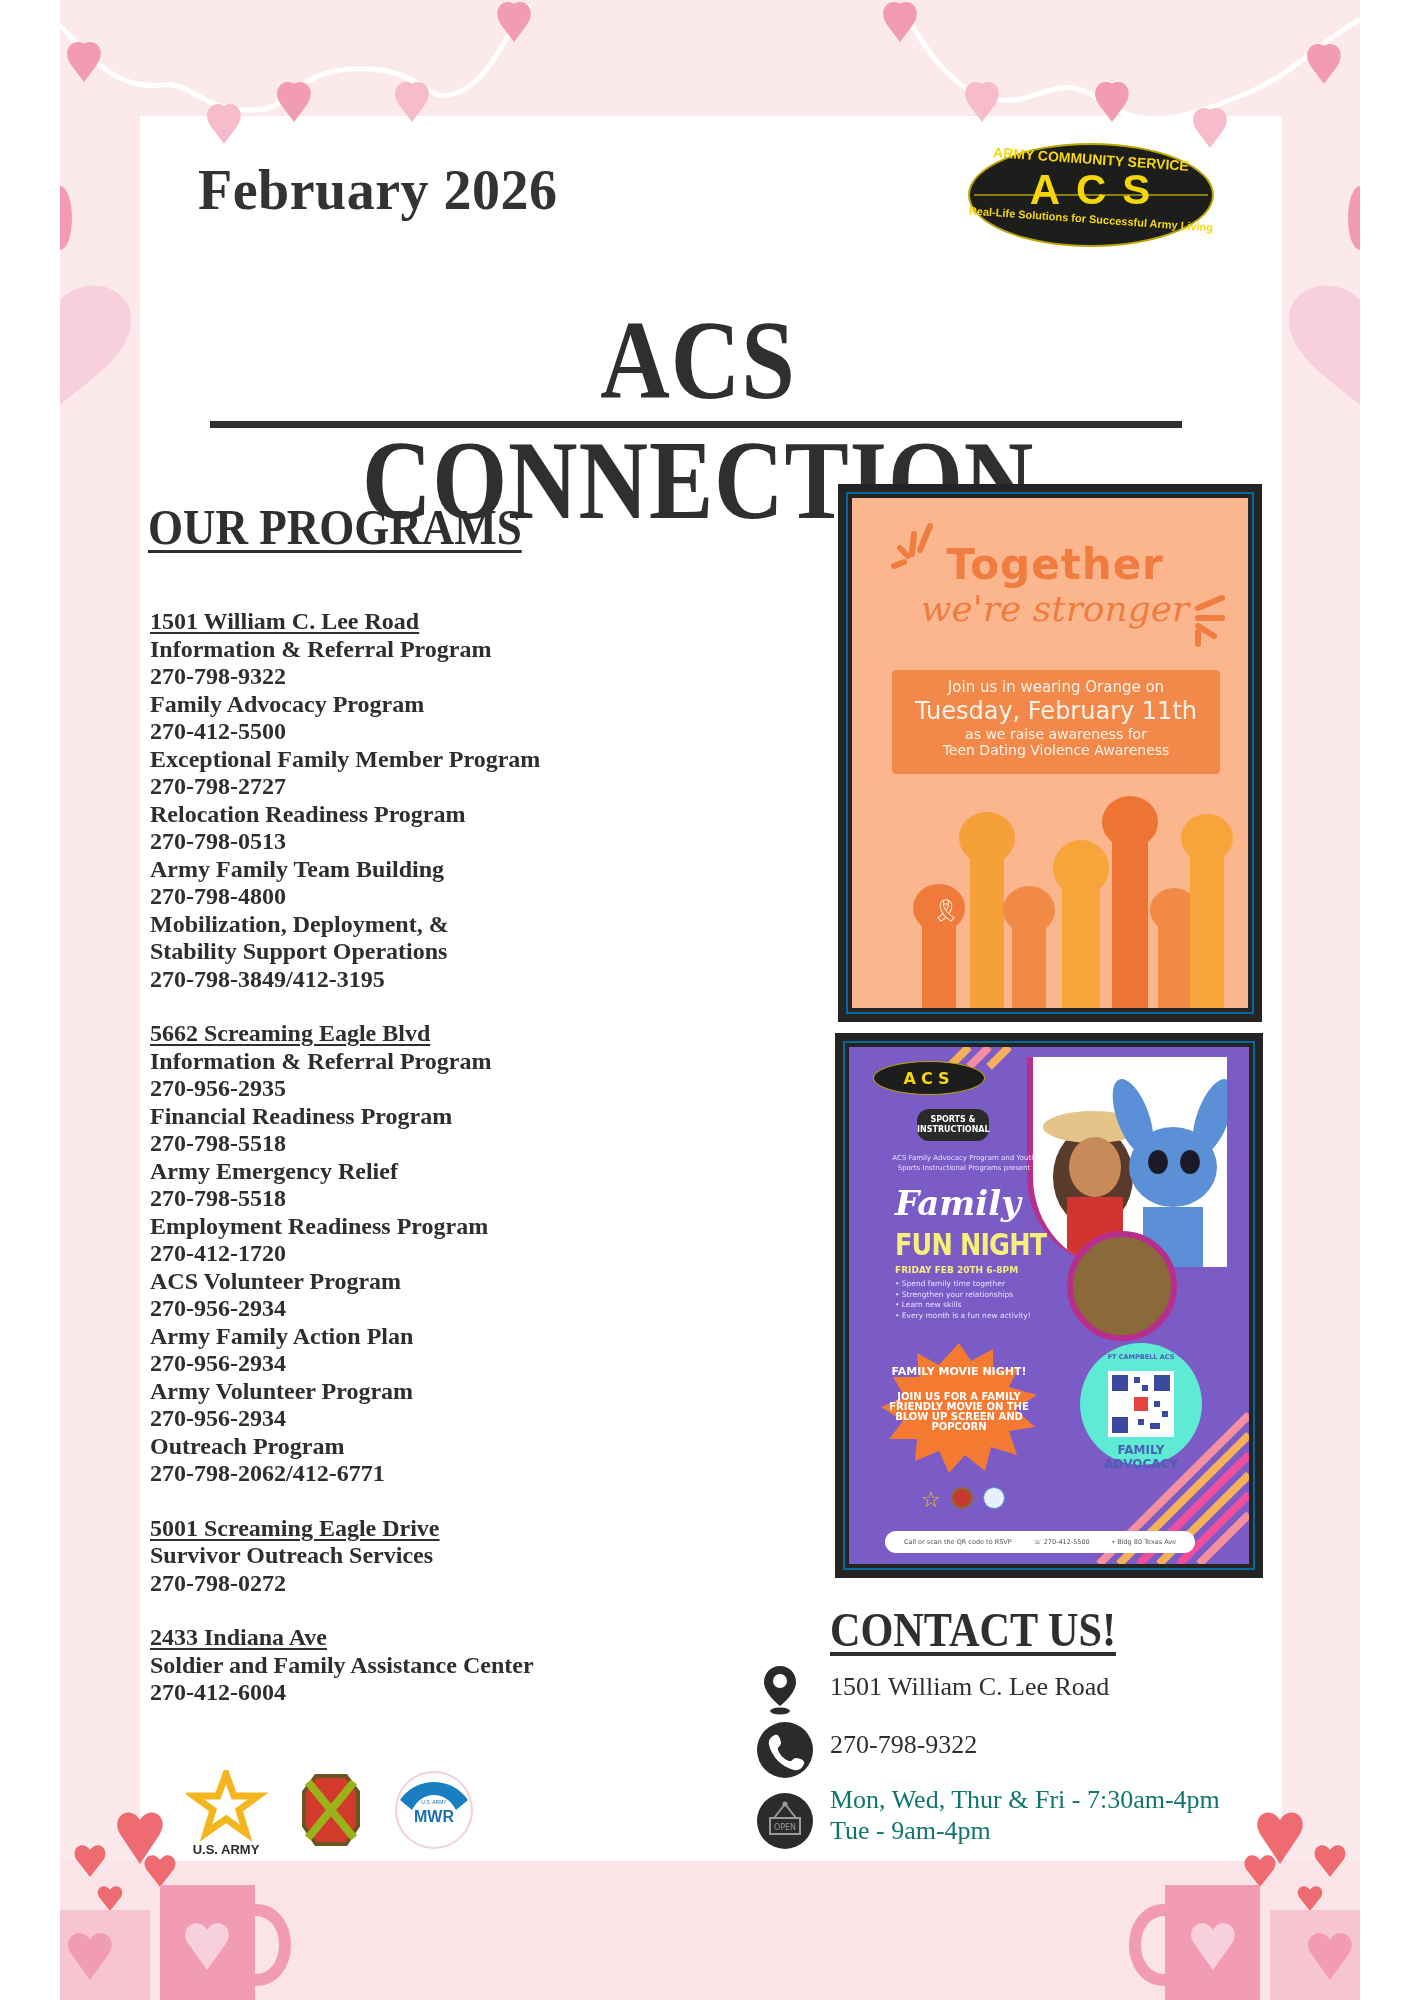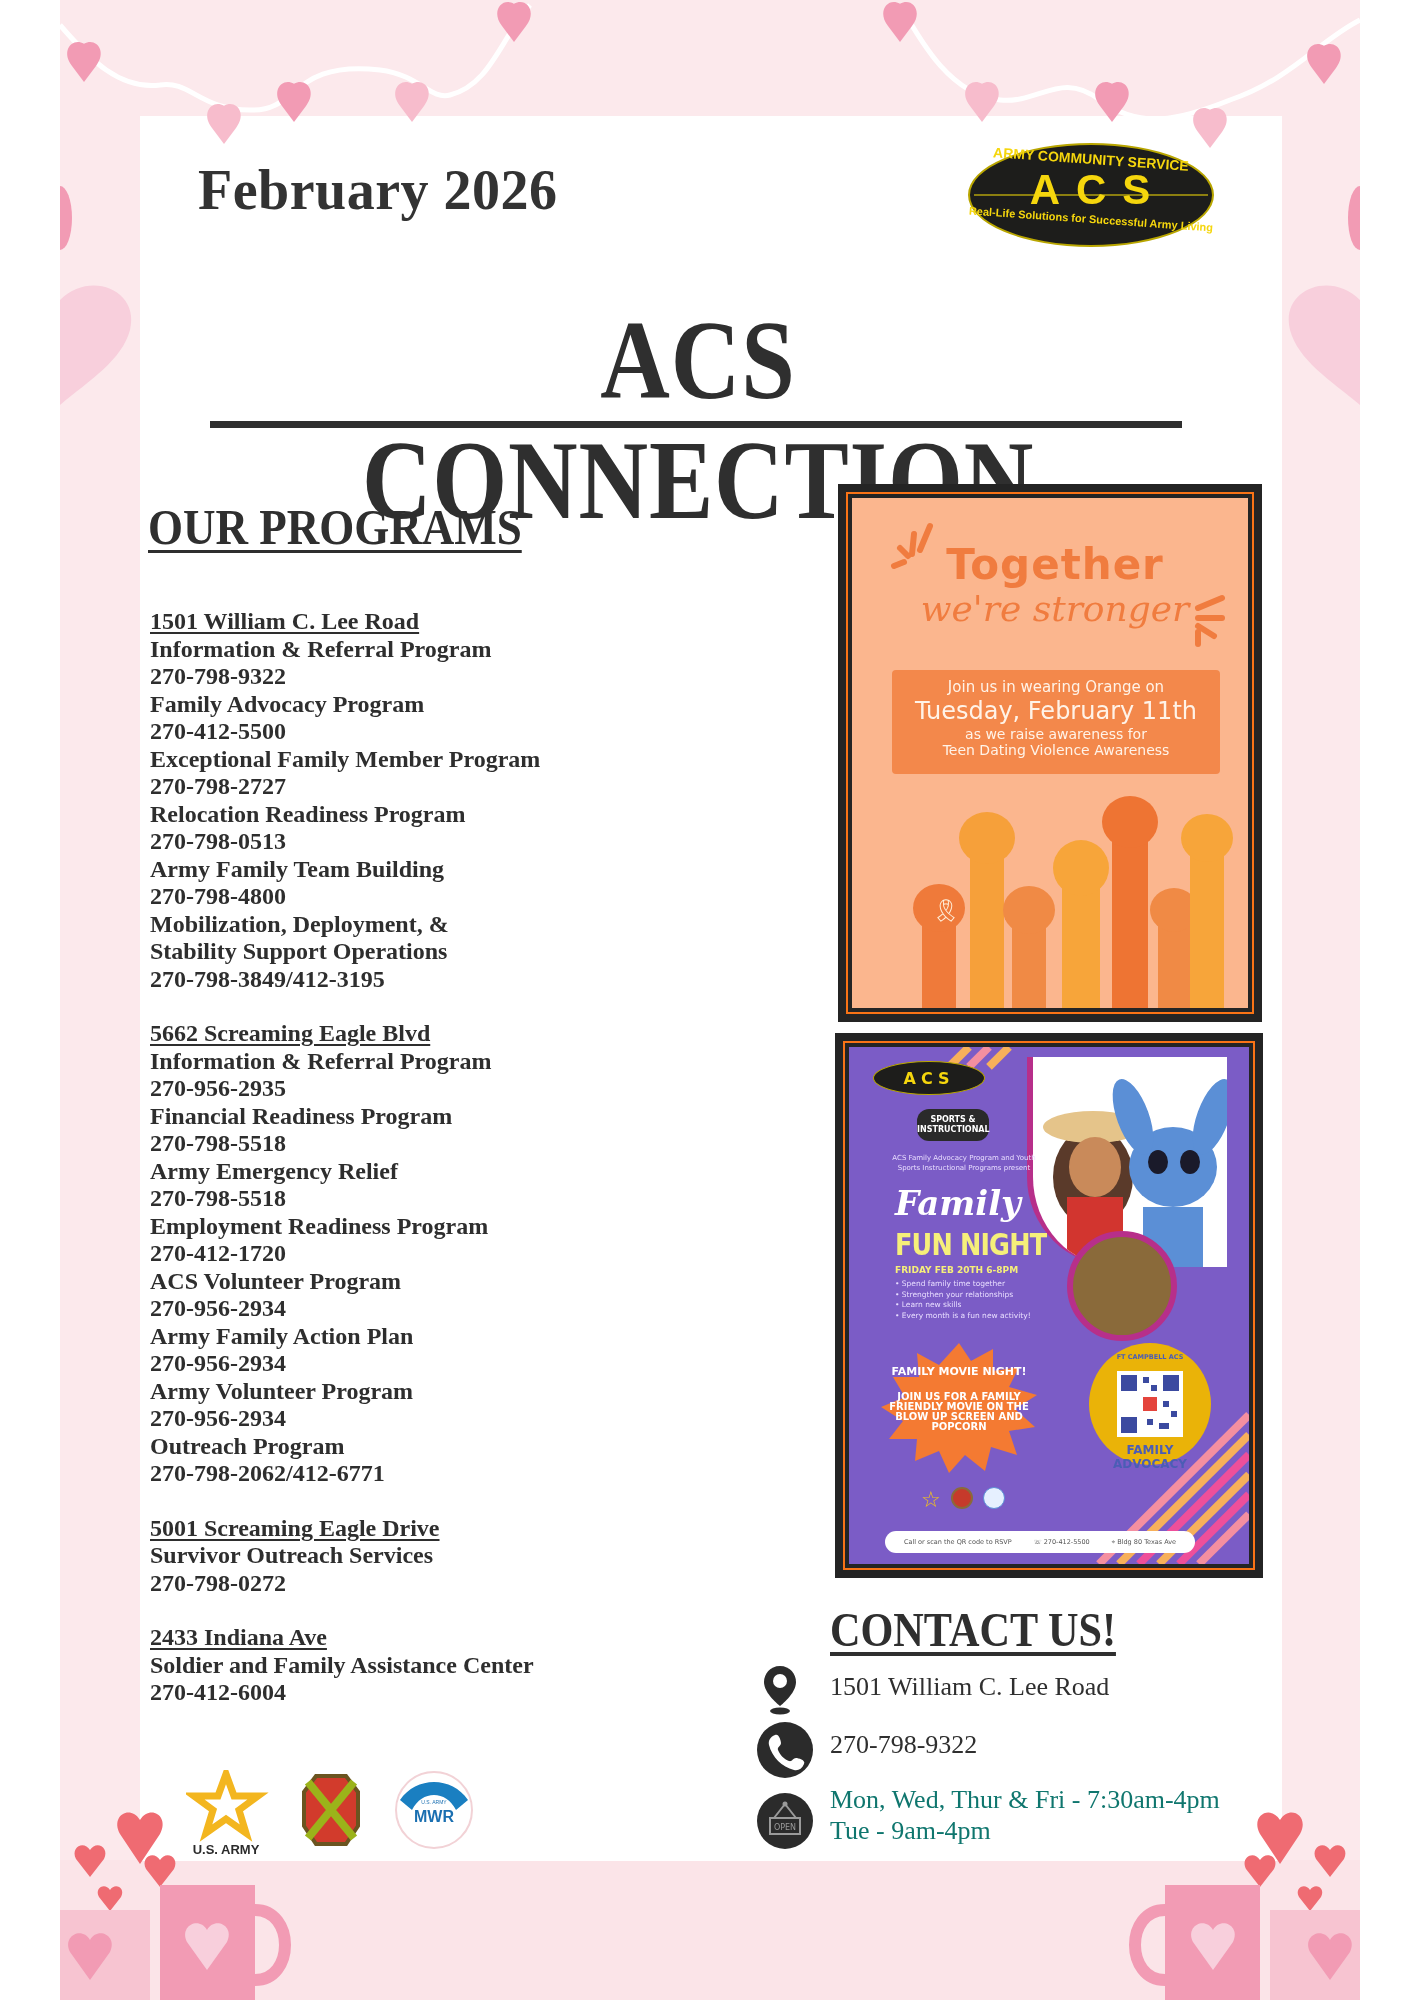--- a/index.html
+++ b/index.html
@@ -31,21 +31,21 @@
   .programs-heading { position: absolute; left: 148px; top: 498px; font-size: 50px; font-weight: bold; color: #2f2f2f; text-decoration: underline; text-decoration-thickness: 3px; text-underline-offset: 6px; transform: scaleX(0.9); transform-origin: left; }
 
   .programs { position: absolute; left: 150px; top: 608px; width: 560px; font-size: 24px; line-height: 27.5px; }
   .group { margin-bottom: 27px; }
   .group .addr { text-decoration: underline; text-decoration-thickness: 2px; text-underline-offset: 3px; color: #2e2e2e; font-weight: bold; }
   .group .prog { font-weight: bold; color: #2e2e2e; }
   .group .phone { font-weight: bold; color: #2e2e2e; }
 
   
   .flyer-frame { position: absolute; background: #242424; padding: 8px; }
-  .flyer-frame .inner { width: 100%; height: 100%; border: 2px solid #f97316; padding: 4px; background: #242424; }
+  .flyer-frame .inner { width: 100%; height: 100%; border: 2px solid #0369a1; padding: 4px; background: #242424; }
   .flyer1 { left: 838px; top: 484px; width: 424px; height: 538px; }
   .flyer2 { left: 835px; top: 1033px; width: 428px; height: 545px; }
 
   .orange-card { position: relative; width: 100%; height: 100%; background: #fbb68e; overflow: hidden; }
   .orange-card .together { position: absolute; left: 0; top: 42px; width: 100%; text-align: center; font-family: "DejaVu Sans", sans-serif; font-weight: bold; font-size: 42px; color: #f07c3f; letter-spacing: 1px; padding-left: 10px; }
   .orange-card .stronger { position: absolute; left: 0; top: 90px; width: 100%; text-align: center; font-family: "DejaVu Serif", serif; font-style: italic; font-size: 36px; color: #f07c3f; padding-left: 10px; }
   .orange-card .box { position: absolute; left: 40px; top: 172px; width: 328px; height: 104px; background: #f3884b; border-radius: 4px; text-align: center; color: #fff3e8; font-family: "DejaVu Sans", sans-serif; }
   .orange-card .box .l1 { font-size: 15px; padding-top: 8px; }
   .orange-card .box .l2 { font-size: 24px; line-height: 30px; }
   .orange-card .box .l3 { font-size: 14px; }
@@ -61,21 +61,21 @@
   .present-text { position: absolute; left: 40px; top: 106px; width: 150px; font-size: 7px; color: #e8ddff; text-align: center; line-height: 10px; }
   .fam-script { position: absolute; left: 46px; top: 136px; font-family: "DejaVu Serif", serif; font-style: italic; font-weight: bold; font-size: 34px; color: #ffffff; }
   .fun-night { position: absolute; left: 46px; top: 180px; font-size: 30px; font-weight: bold; color: #f6ef7a; letter-spacing: -1px; transform: scaleX(0.85); transform-origin: left; }
   .fun-date { position: absolute; left: 46px; top: 218px; font-size: 9px; font-weight: bold; color: #f6ef7a; }
   .fun-bullets { position: absolute; left: 46px; top: 232px; font-size: 7.5px; color: #e8ddff; line-height: 10.5px; list-style: none; }
   .starburst { position: absolute; left: 30px; top: 296px; width: 160px; height: 130px; }
   .starburst-text { position: absolute; left: 30px; top: 318px; width: 160px; text-align: center; color: #fff; font-weight: bold; }
   .starburst-text .t1 { font-size: 11px; line-height: 13px; }
   .starburst-text .t2 { font-size: 10px; line-height: 10px; margin-top: 14px; }
   .popcorn { position: absolute; left: 218px; top: 184px; width: 110px; height: 110px; border-radius: 50%; background: #8a6a3a; border: 6px solid #b72f8a; }
-  .qr { position: absolute; left: 240px; top: 296px; width: 122px; height: 122px; border-radius: 50%; background: #eab308; }
+  .qr { position: absolute; left: 231px; top: 296px; width: 122px; height: 122px; border-radius: 50%; background: #5eead4; }
   .qr .code { position: absolute; left: 28px; top: 28px; width: 66px; height: 66px; background: #fff; }
   .qr .ring-top { position: absolute; left: 0; top: 10px; width: 122px; text-align: center; font-size: 6.5px; font-weight: bold; color: #4b5db5; }
   .qr .ring-bot { position: absolute; left: 0; top: 100px; width: 122px; text-align: center; font-size: 12px; font-weight: bold; color: #4b5db5; }
   .tiny-logos { position: absolute; left: 72px; top: 440px; display: flex; gap: 10px; }
   .rsvp-bar { position: absolute; left: 36px; top: 484px; width: 310px; height: 22px; background: #fff; border-radius: 11px; font-size: 6.5px; color: #555; display: flex; align-items: center; justify-content: space-around; padding: 0 8px; }
 
   
   .contact-heading { position: absolute; left: 830px; top: 1602px; font-size: 48px; font-weight: bold; color: #2f2f2f; text-decoration: underline; text-decoration-thickness: 4px; text-underline-offset: 6px; transform: scaleX(0.88); transform-origin: left; }
   .contact-row { position: absolute; display: flex; align-items: center; }
   .contact-row .txt { font-size: 26px; color: #2f2f2f; }

